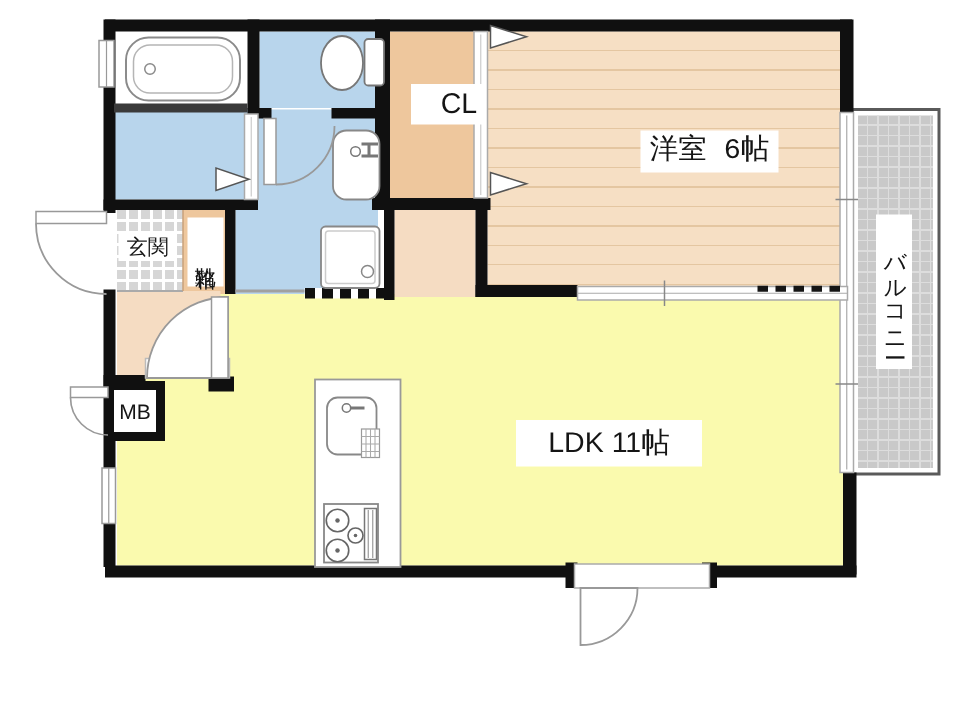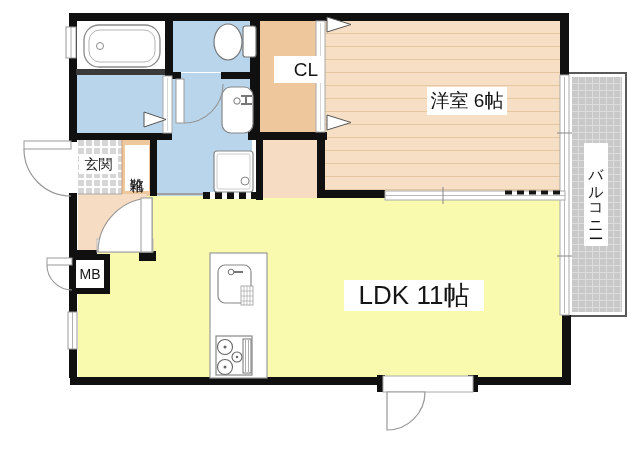--- a/index.html
+++ b/index.html
@@ -184,19 +184,19 @@
     <g>
       <rect x="383" y="376" width="90" height="16" fill="#ffffff" stroke="#aaaaaa" stroke-width="1"></rect>
       <path d="M387,392 L387,430 A38,38 0 0 0 425,392 Z" fill="#ffffff" stroke="#999999" stroke-width="1.2"></path>
     </g>
 
     <path d="M78,194 h44" stroke="#aaaaaa" stroke-width="1.2" fill="none"></path>
     <path d="M122,140 v54" stroke="#c9a07a" stroke-width="1" fill="none"></path>
   </svg>
 
   <div class="lbl" style="left:274px;top:56px;width:32px;height:27px;font-size:19px;padding-left:16px;">CL</div>
-  <div class="lbl" style="left:427px;top:87px;width:80px;height:28px;font-size:19px;">洋室 6帖</div>
+  <div class="lbl" style="left:427px;top:87px;width:92px;height:28px;font-size:19px;font-family:Liberation Mono, monospace;">洋室 6帖</div>
   <div class="lbl vert" style="left:584px;top:143px;width:24px;height:103px;font-size:15px;">バルコニー</div>
   <div class="lbl" style="left:79px;top:154px;width:39px;height:20px;font-size:14px;">玄関</div>
   <div class="lbl vert" style="left:125px;top:145px;width:24px;height:46px;font-size:14px;">靴箱</div>
-  <div class="lbl" style="left:344px;top:280px;width:140px;height:31px;font-size:26px;">LDK 11帖</div>
+  <div class="lbl" style="left:344px;top:280px;width:124px;height:31px;font-size:19px;">LDK 11帖</div>
 
 </div>
 
 </body></html>

